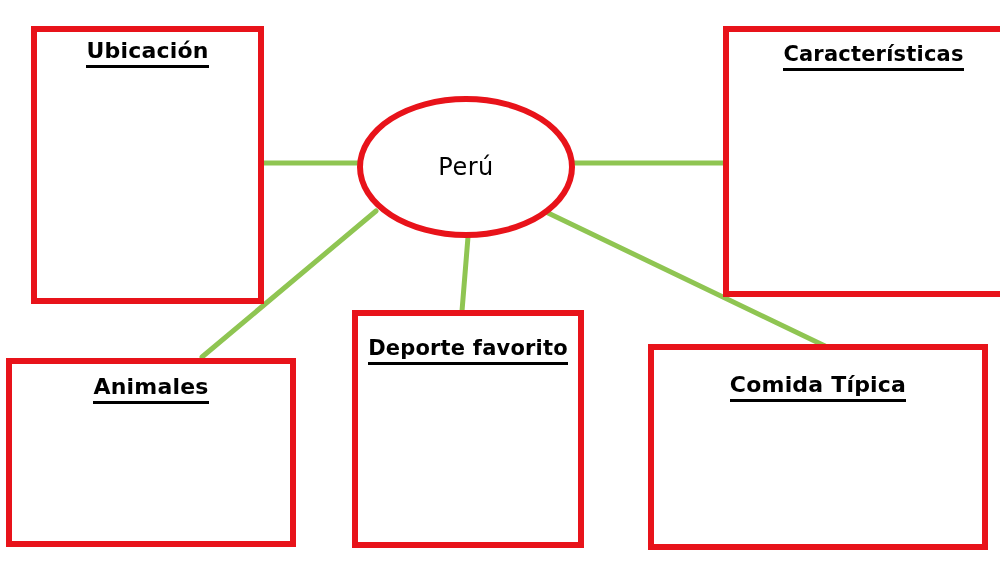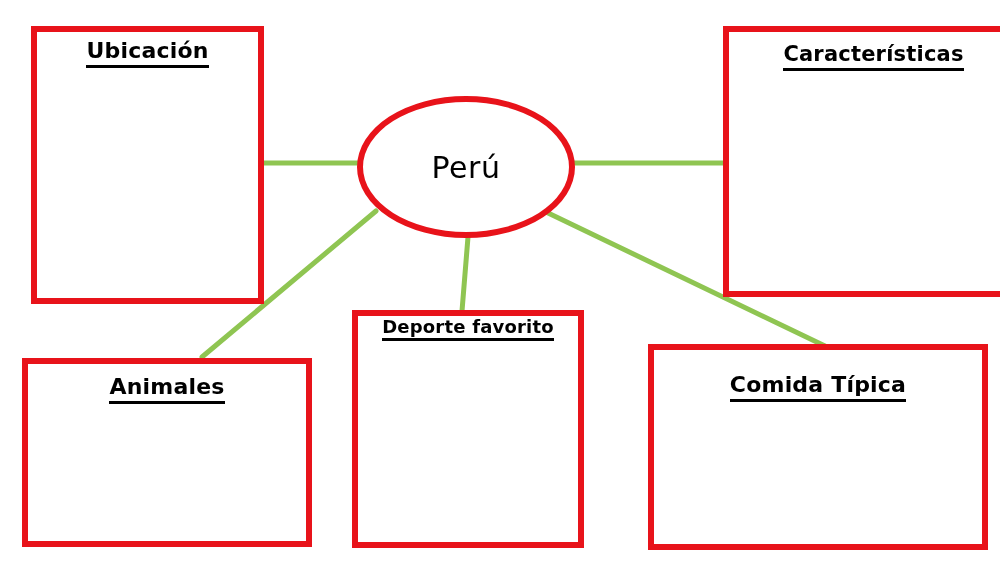--- a/index.html
+++ b/index.html
@@ -57,30 +57,30 @@
   #box-ubicacion .node-label {
     top: 6px; font-size: 22px;
   }
   #box-caracteristicas {
     left: 723px; top: 26px; width: 301px; height: 271px;
   }
   #box-caracteristicas .node-label {
     top: 10px; font-size: 21px;
   }
   #box-animales {
-    left: 22px; top: 358px; width: 290px; height: 189px;
+    left: 6px; top: 358px; width: 290px; height: 189px;
   }
   #box-animales .node-label {
     top: 10px; font-size: 22px;
   }
   #box-deporte {
     left: 352px; top: 310px; width: 232px; height: 238px;
   }
   #box-deporte .node-label {
-    top: 0; font-size: 18px;
+    top: 20px; font-size: 21px;
   }
   #box-comida {
     left: 648px; top: 344px; width: 340px; height: 206px;
   }
   #box-comida .node-label {
     top: 22px; font-size: 22px;
   }
   #center-node {
     position: absolute;
     left: 357px;
@@ -91,21 +91,21 @@
     border: 6px solid #e8131a;
     border-radius: 50%;
     background: #ffffff;
     z-index: 3;
     display: flex;
     align-items: center;
     justify-content: center;
   }
   #center-node .center-label {
     font-family: "DejaVu Sans", sans-serif;
-    font-size: 30px;
+    font-size: 24px;
     font-weight: normal;
     color: #000000;
     letter-spacing: 0.5px;
   }
 </style>
 </head>
 <body>
 
 <div id="canvas">
 

